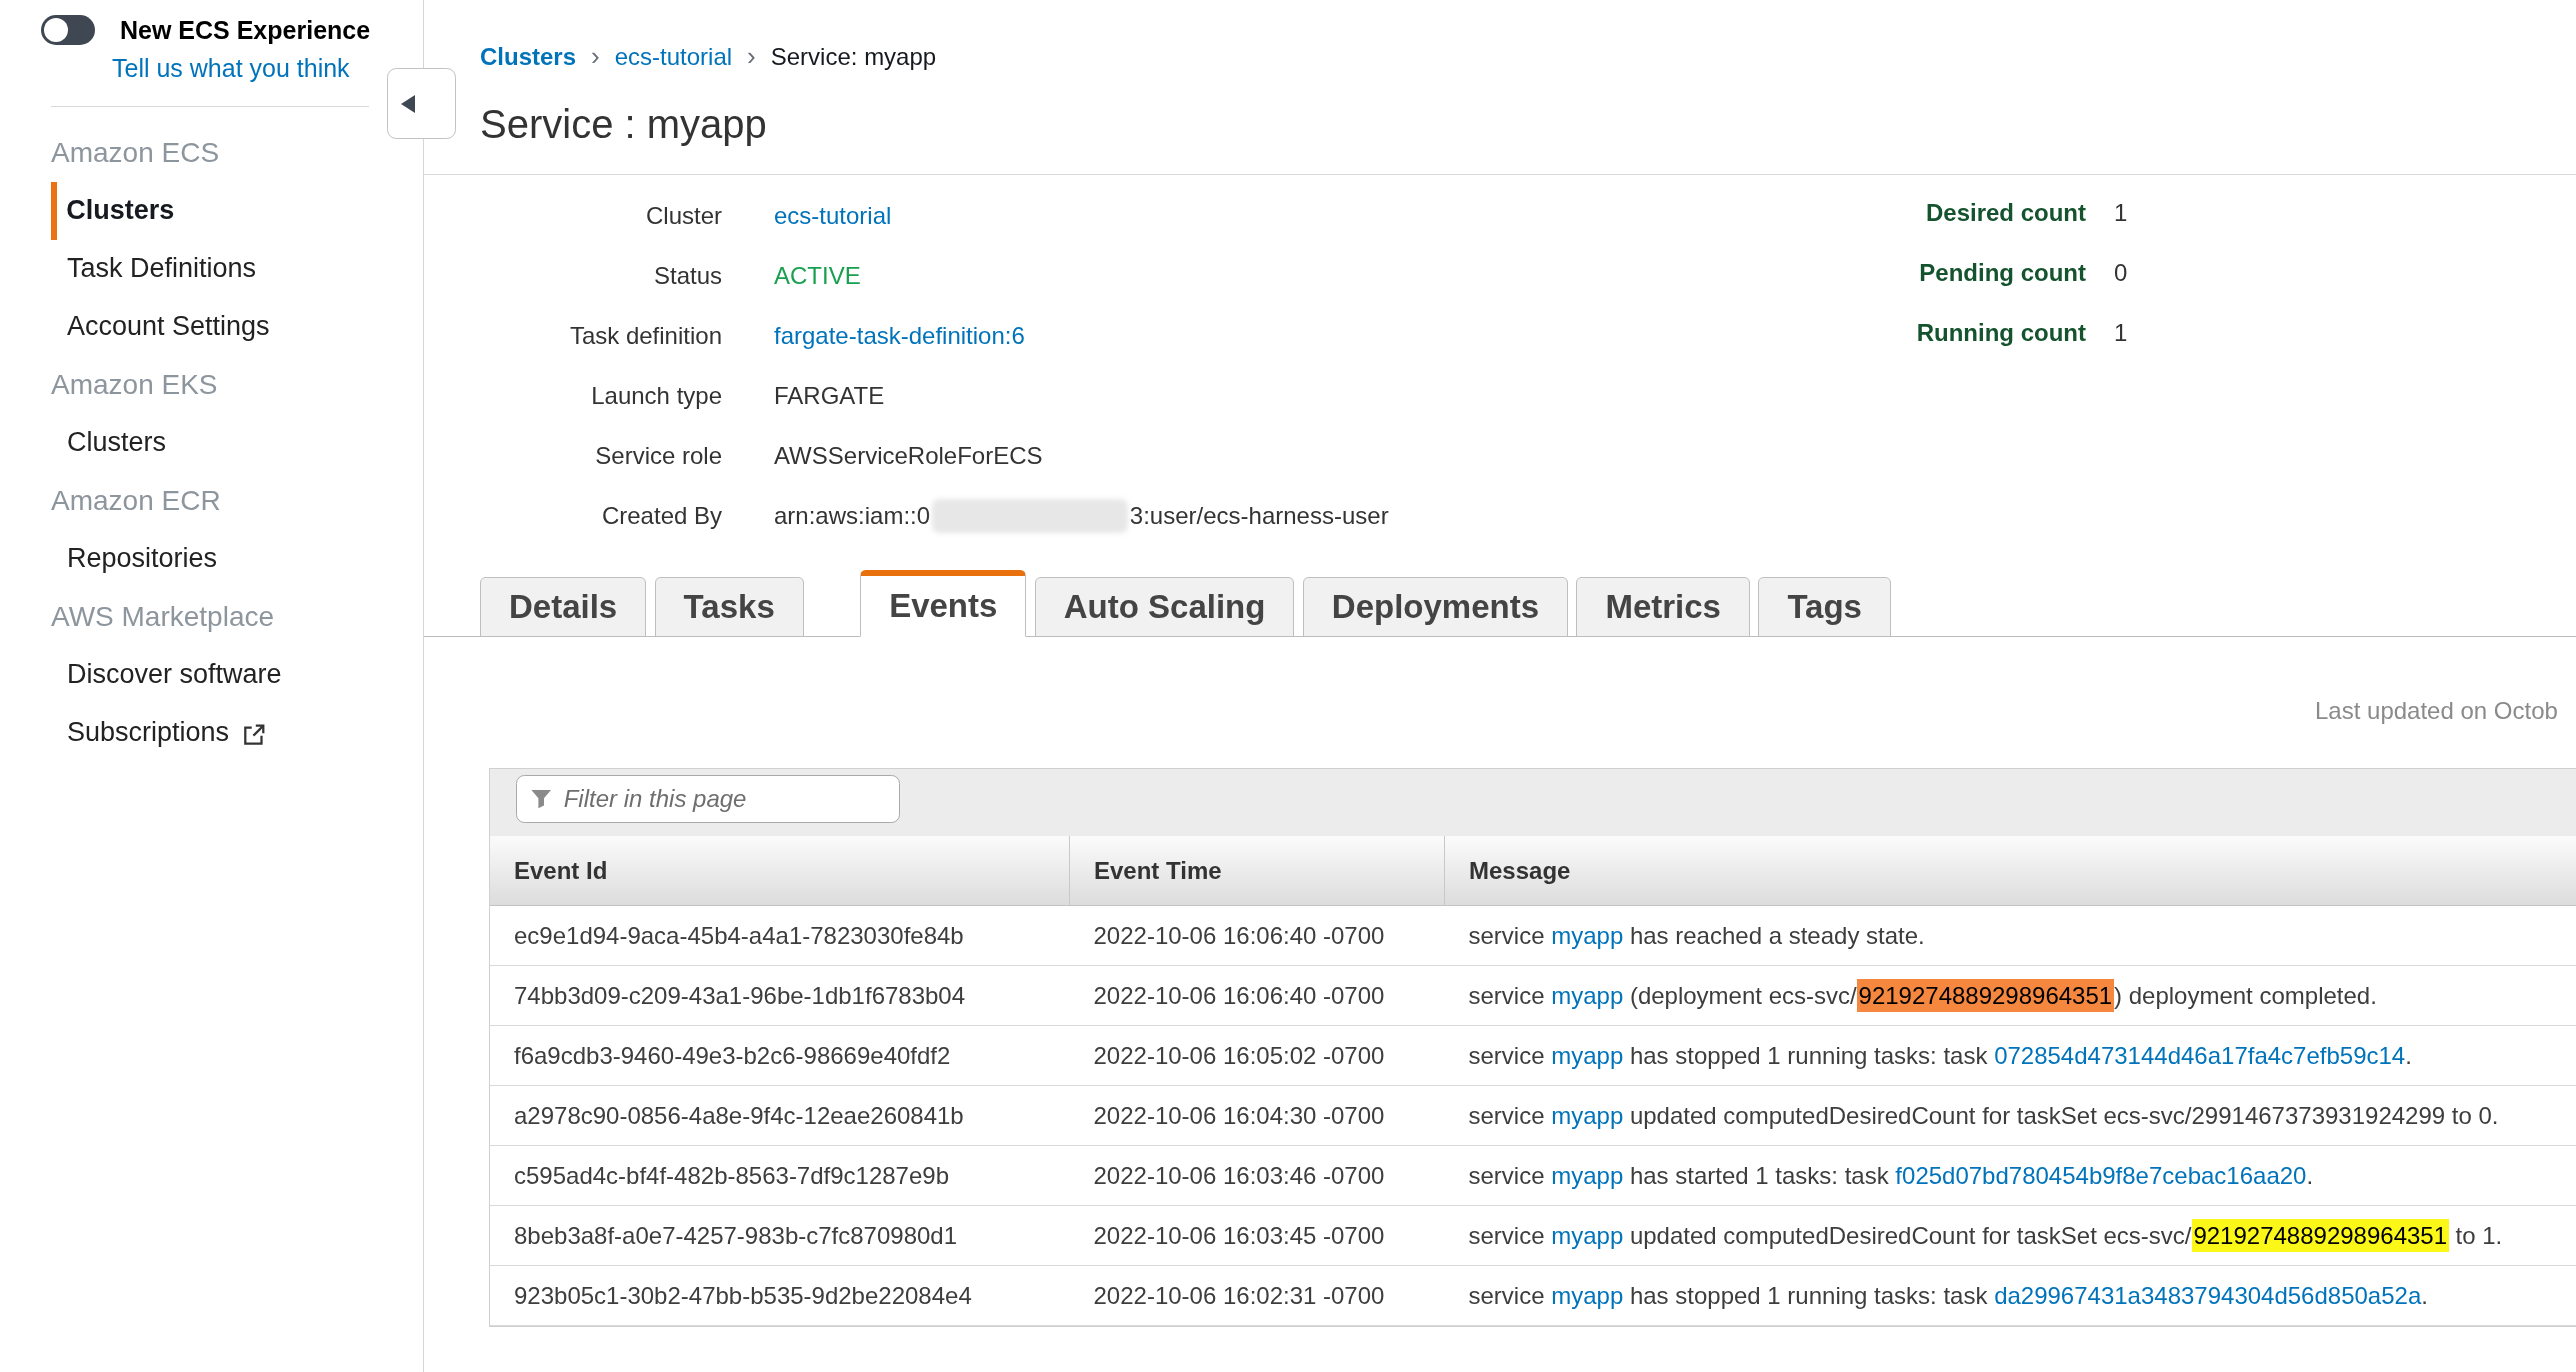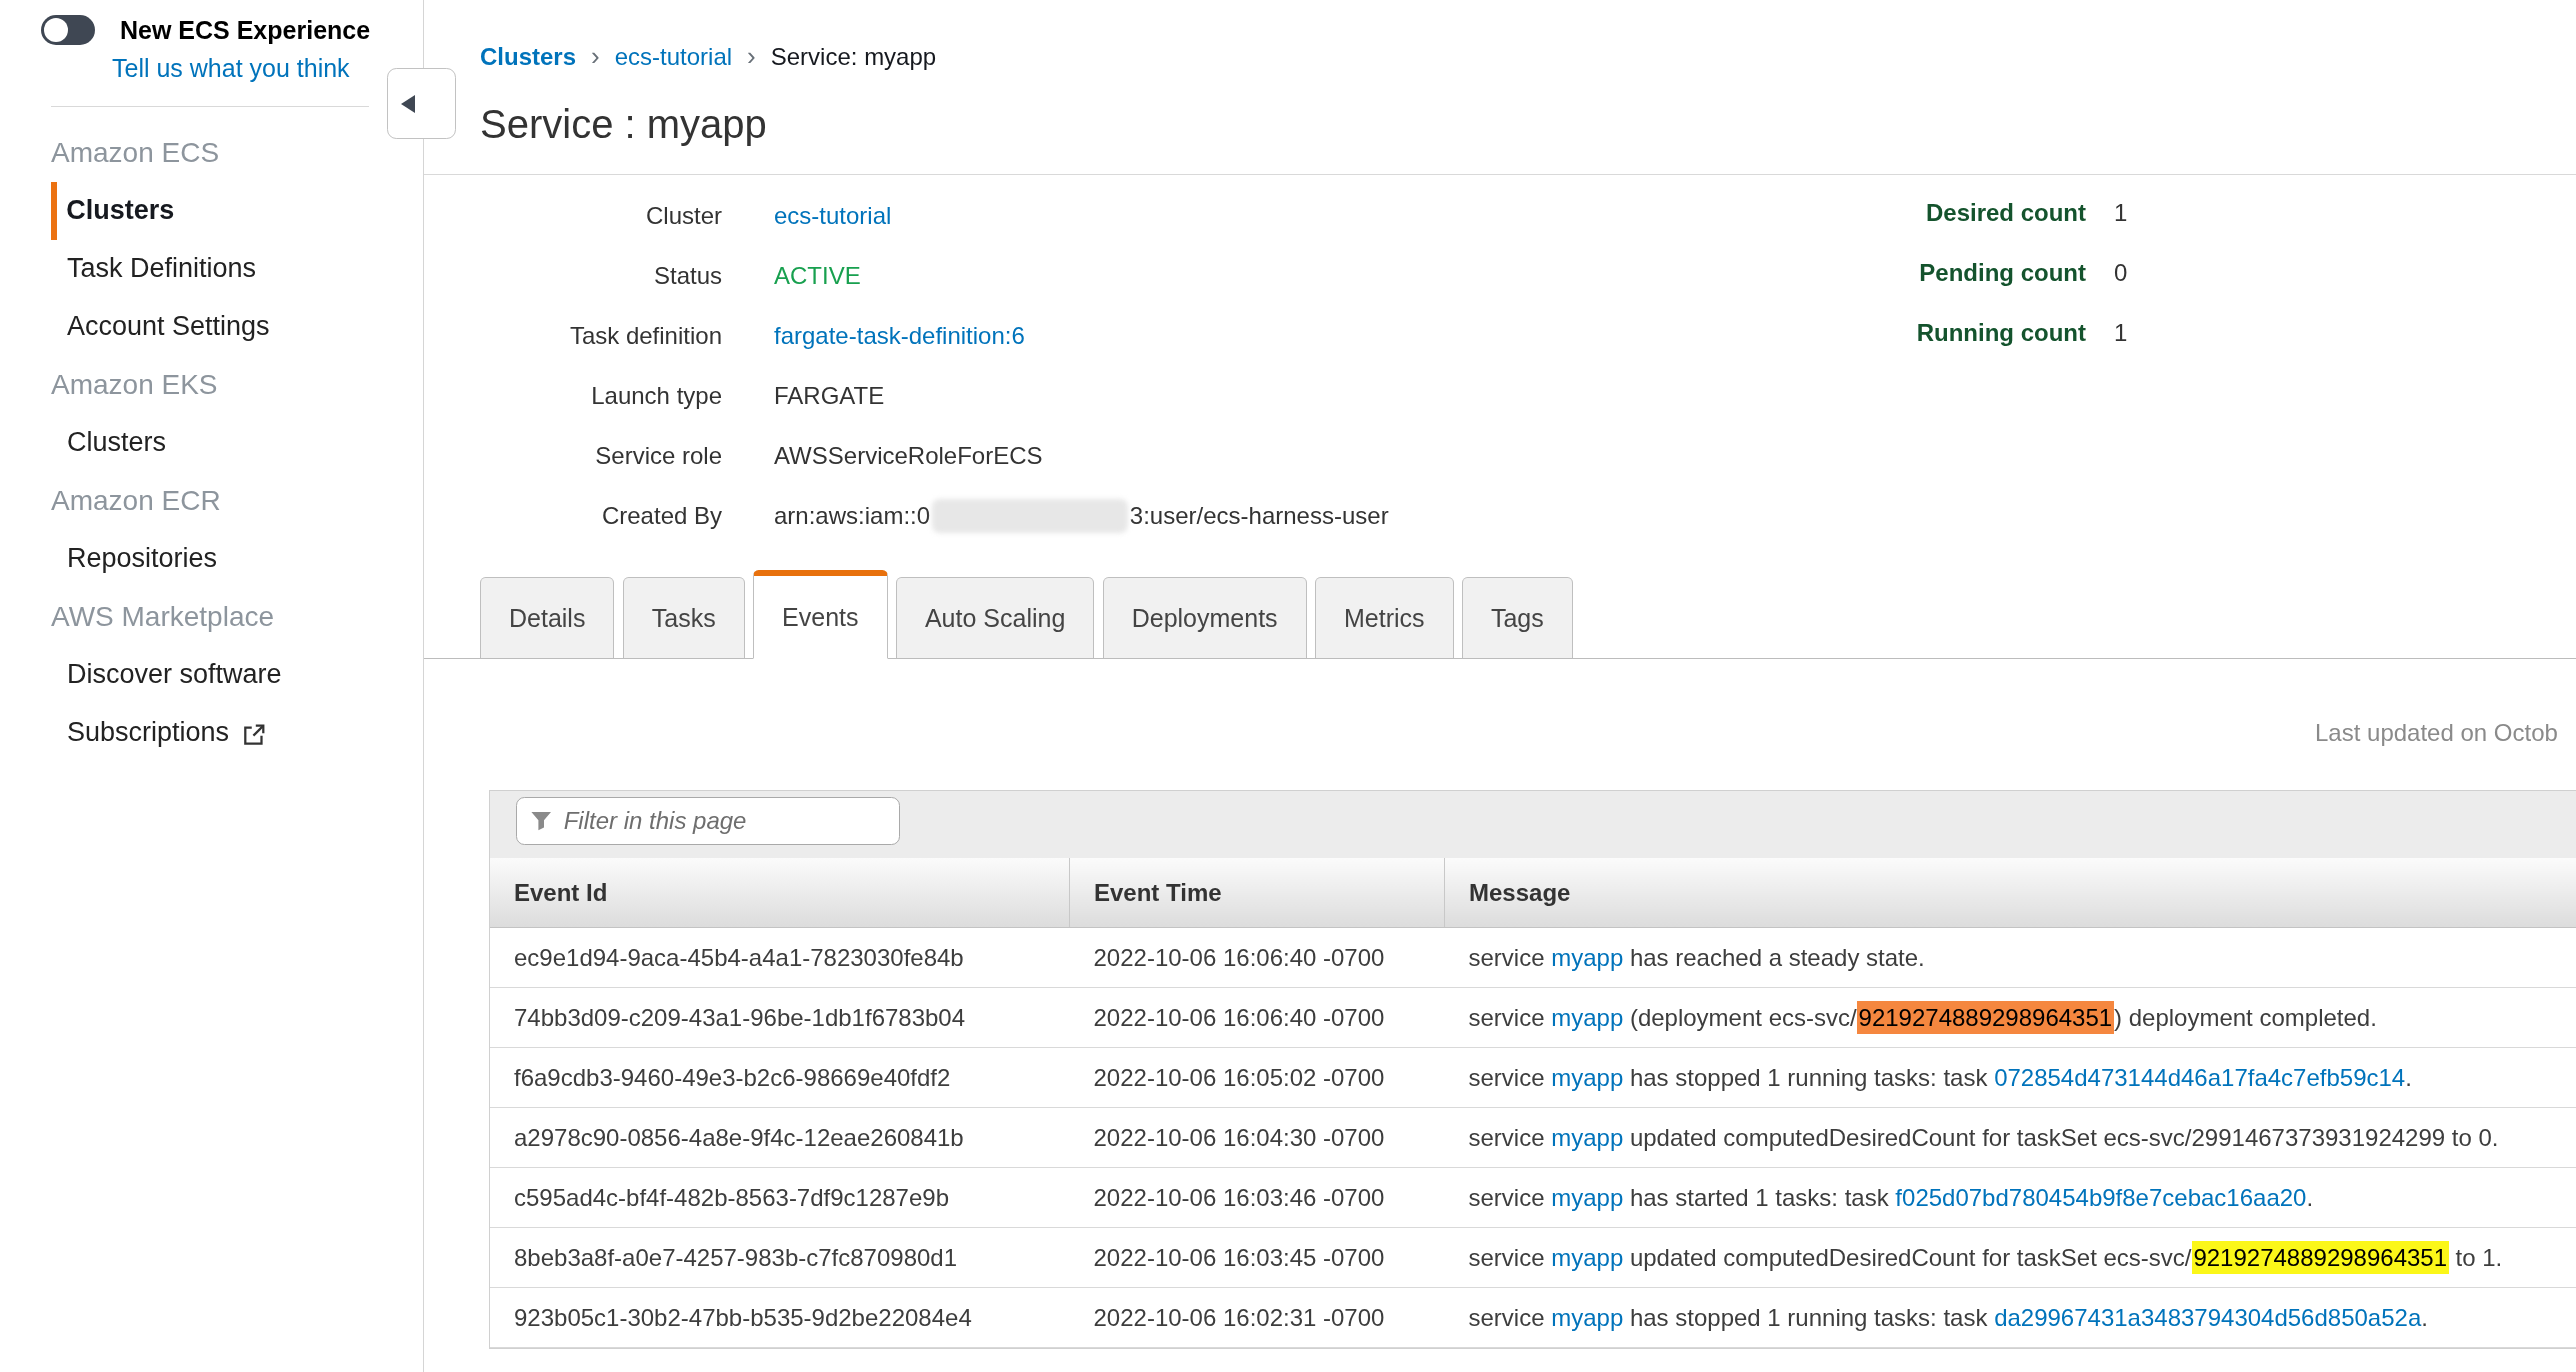--- a/index.html
+++ b/index.html
@@ -41,24 +41,24 @@
   .d-value{margin-left:52px;color:#333;display:flex;align-items:center;}
   .link{color:#0073bb;text-decoration:none;cursor:pointer;}
   .status-active{color:#18a04f;}
   .redacted{display:inline-block;width:196px;height:34px;margin:0 1.9px;background:#e7e7e7;border-radius:7.5px;filter:blur(2.8px);}
   .counts{position:absolute;left:1336px;top:183px;}
   .c-row{display:flex;align-items:center;height:60px;font-size:24px;}
   .c-label{width:326px;text-align:right;font-weight:700;color:#14532d;}
   .c-value{margin-left:28px;color:#333;}
   
   .tabbar{margin-top:24px;padding-left:56px;display:flex;align-items:flex-end;border-bottom:0.9px solid #bcbcbc;}
-  .tab{display:inline-flex;align-items:center;padding:11px 28px;height:58px;margin-right:8.4px;margin-bottom:-0.9px;
-    font-size:25px;font-weight:400;color:#444;background:#f1f1f1;border:0.9px solid #bfbfbf;border-bottom:0.9px solid #bcbcbc;
+  .tab{display:inline-flex;align-items:center;padding:0 28px;height:58px;margin-right:8.4px;margin-bottom:-0.9px;
+    font-size:33px;font-weight:700;color:#444;background:#f1f1f1;border:0.9px solid #bfbfbf;border-bottom:0.9px solid #bcbcbc;
     border-radius:5.6px 5.6px 0 0;cursor:pointer;position:relative;z-index:1;}
-  .tab.active{background:#fff;border-top:6.5px solid #e8710d;border-bottom:0.9px solid #fff;height:60px;z-index:2;}
+  .tab.active{background:#fff;border-top:6.5px solid #e8710d;border-bottom:0.9px solid #fff;height:60px;z-index:2;margin-left:48px;}
   
   .last-updated{margin-top:60px;height:28px;position:relative;}
   .last-updated span{position:absolute;left:1891px;top:0;font-size:24px;color:#8a8a8a;white-space:nowrap;}
   .panel{margin:43px 0 0 65px;width:2238px;background:#ececec;border:0.9px solid #d0d0d0;}
   .filter-wrap{margin:6px 0 13px 26px;width:384px;height:48px;background:#fff;border:1.9px solid #a9a9a9;border-radius:8.4px;
     display:flex;align-items:center;padding:0 13px;gap:9.3px;box-sizing:border-box;}
   .filter-wrap svg{flex:0 0 auto;}
   .filter-input{border:none;outline:none;flex:1;font-size:24px;font-family:"Liberation Sans", sans-serif;color:#333;background:transparent;min-width:0;}
   .filter-input::placeholder{font-style:italic;color:#6e6e6e;}
   table.events{width:100%;border-collapse:collapse;font-size:24px;table-layout:fixed;}

